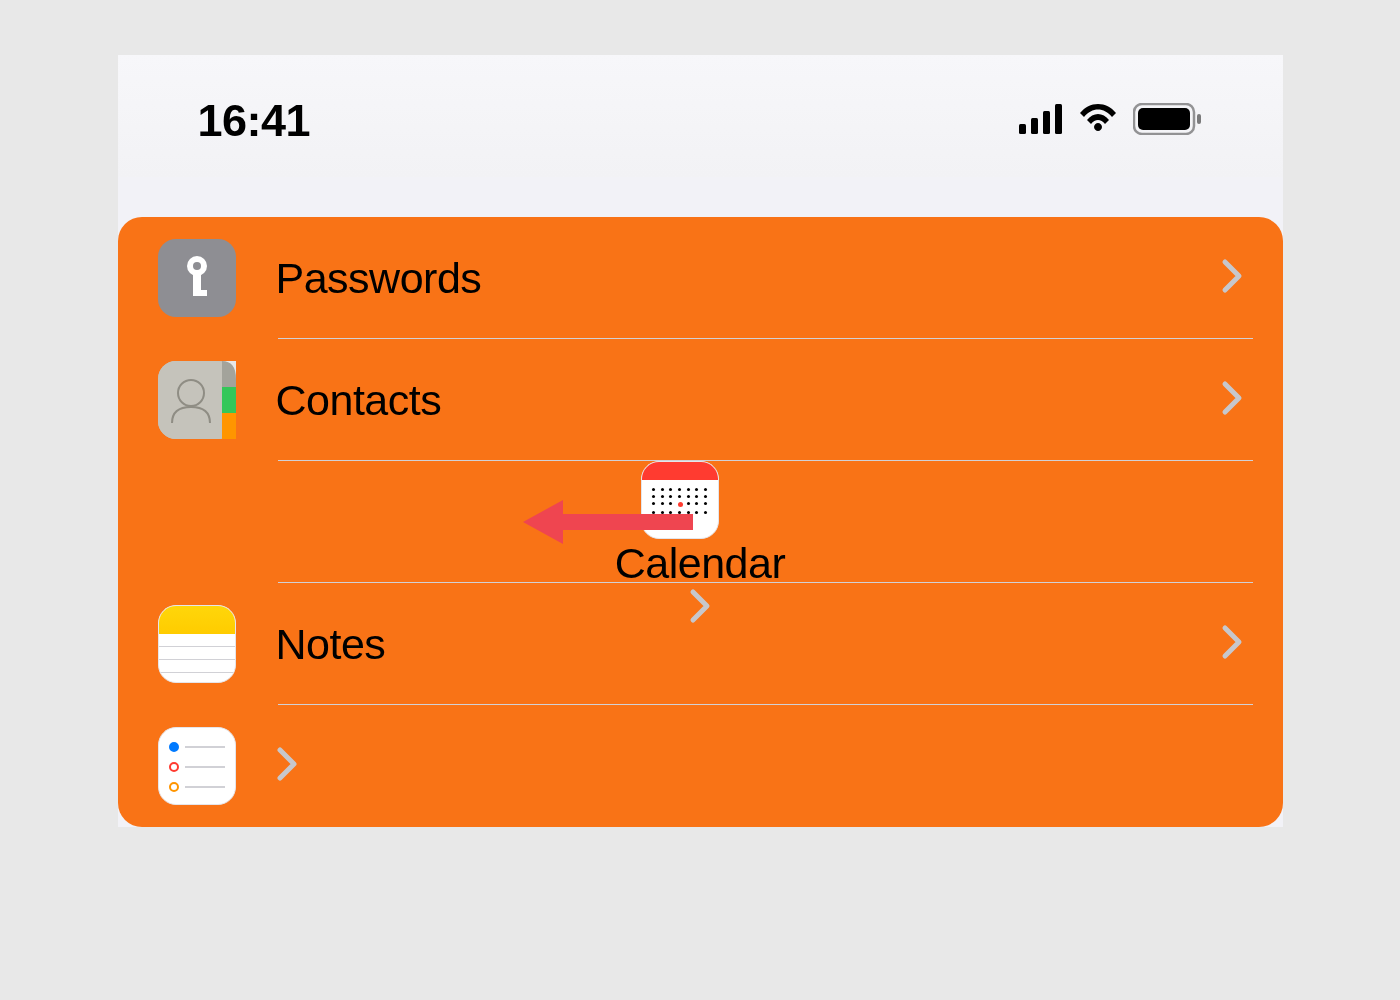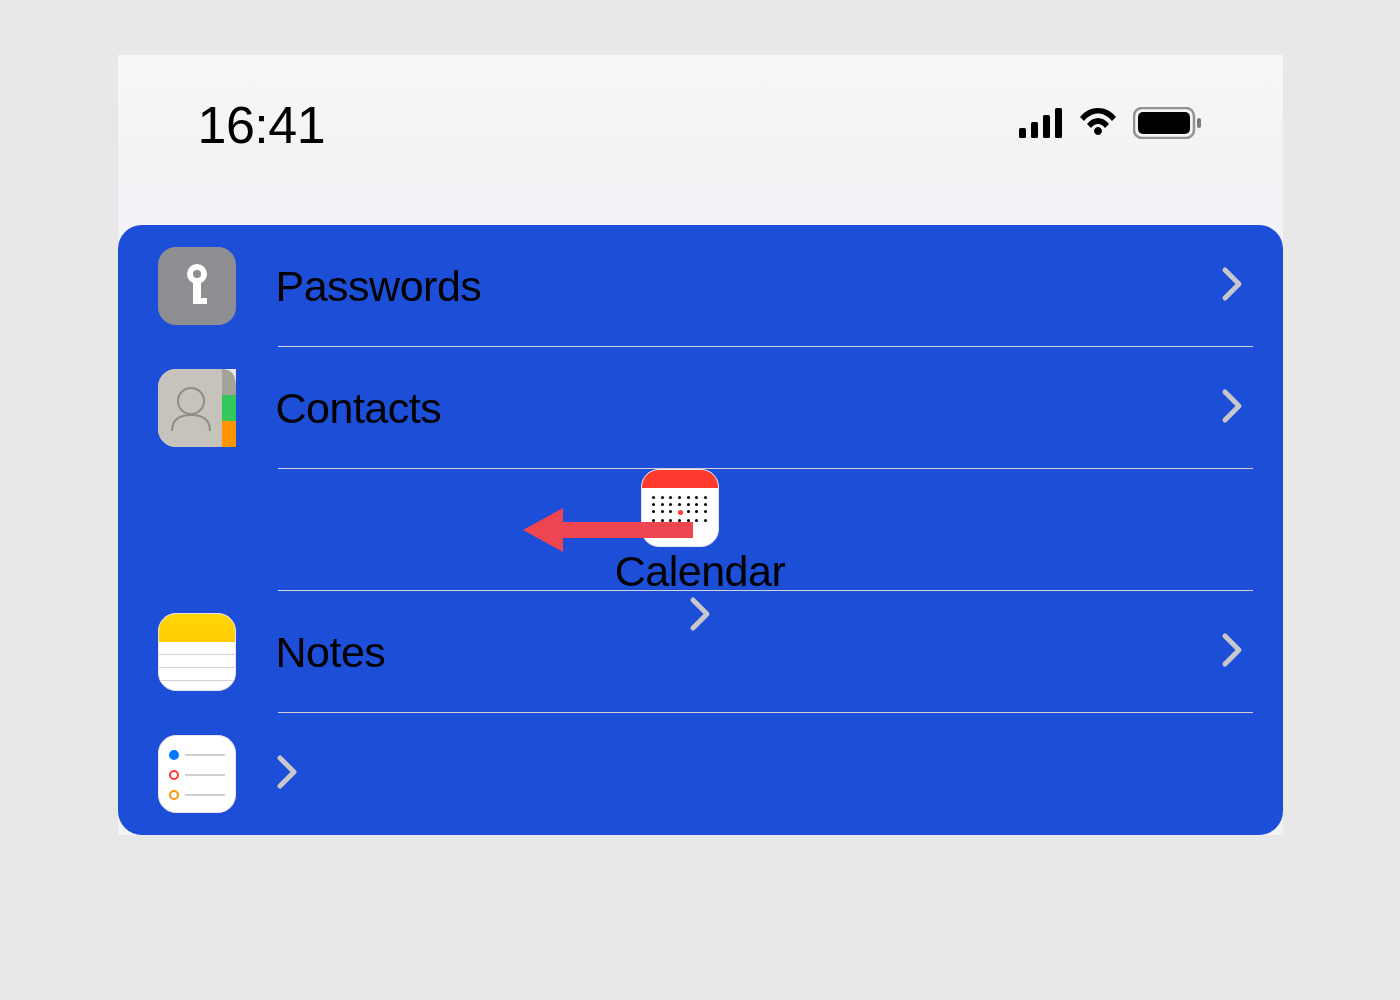--- a/index.html
+++ b/index.html
@@ -24,22 +24,22 @@
       overflow: hidden;
     }
     .status-bar {
       display: flex;
       justify-content: space-between;
       align-items: center;
       padding: 40px 80px 30px 80px;
       background: linear-gradient(180deg, #f7f7fa 0%, #f2f2f5 100%);
     }
     .time {
-      font-size: 52px;
-      font-weight: 400;
+      font-size: 45px;
+      font-weight: 700;
       letter-spacing: -0.5px;
       color: #000;
     }
     .status-icons {
       display: flex;
       align-items: center;
       gap: 14px;
     }
     .nav-header {
       text-align: center;
@@ -51,21 +51,21 @@
       font-size: 44px;
       font-weight: 600;
       color: #000;
       letter-spacing: -0.5px;
     }
     .content {
       padding: 40px 0 0 0;
       background: #f2f2f7;
     }
     .list-group {
-      background: #1d4ed8;
+      background: #f97316;
       border-radius: 24px;
       margin: 0 0 0 0;
       overflow: hidden;
     }
     .list-row {
       display: flex;
       align-items: center;
       padding: 0 40px 0 40px;
       height: 122px;
       position: relative;

